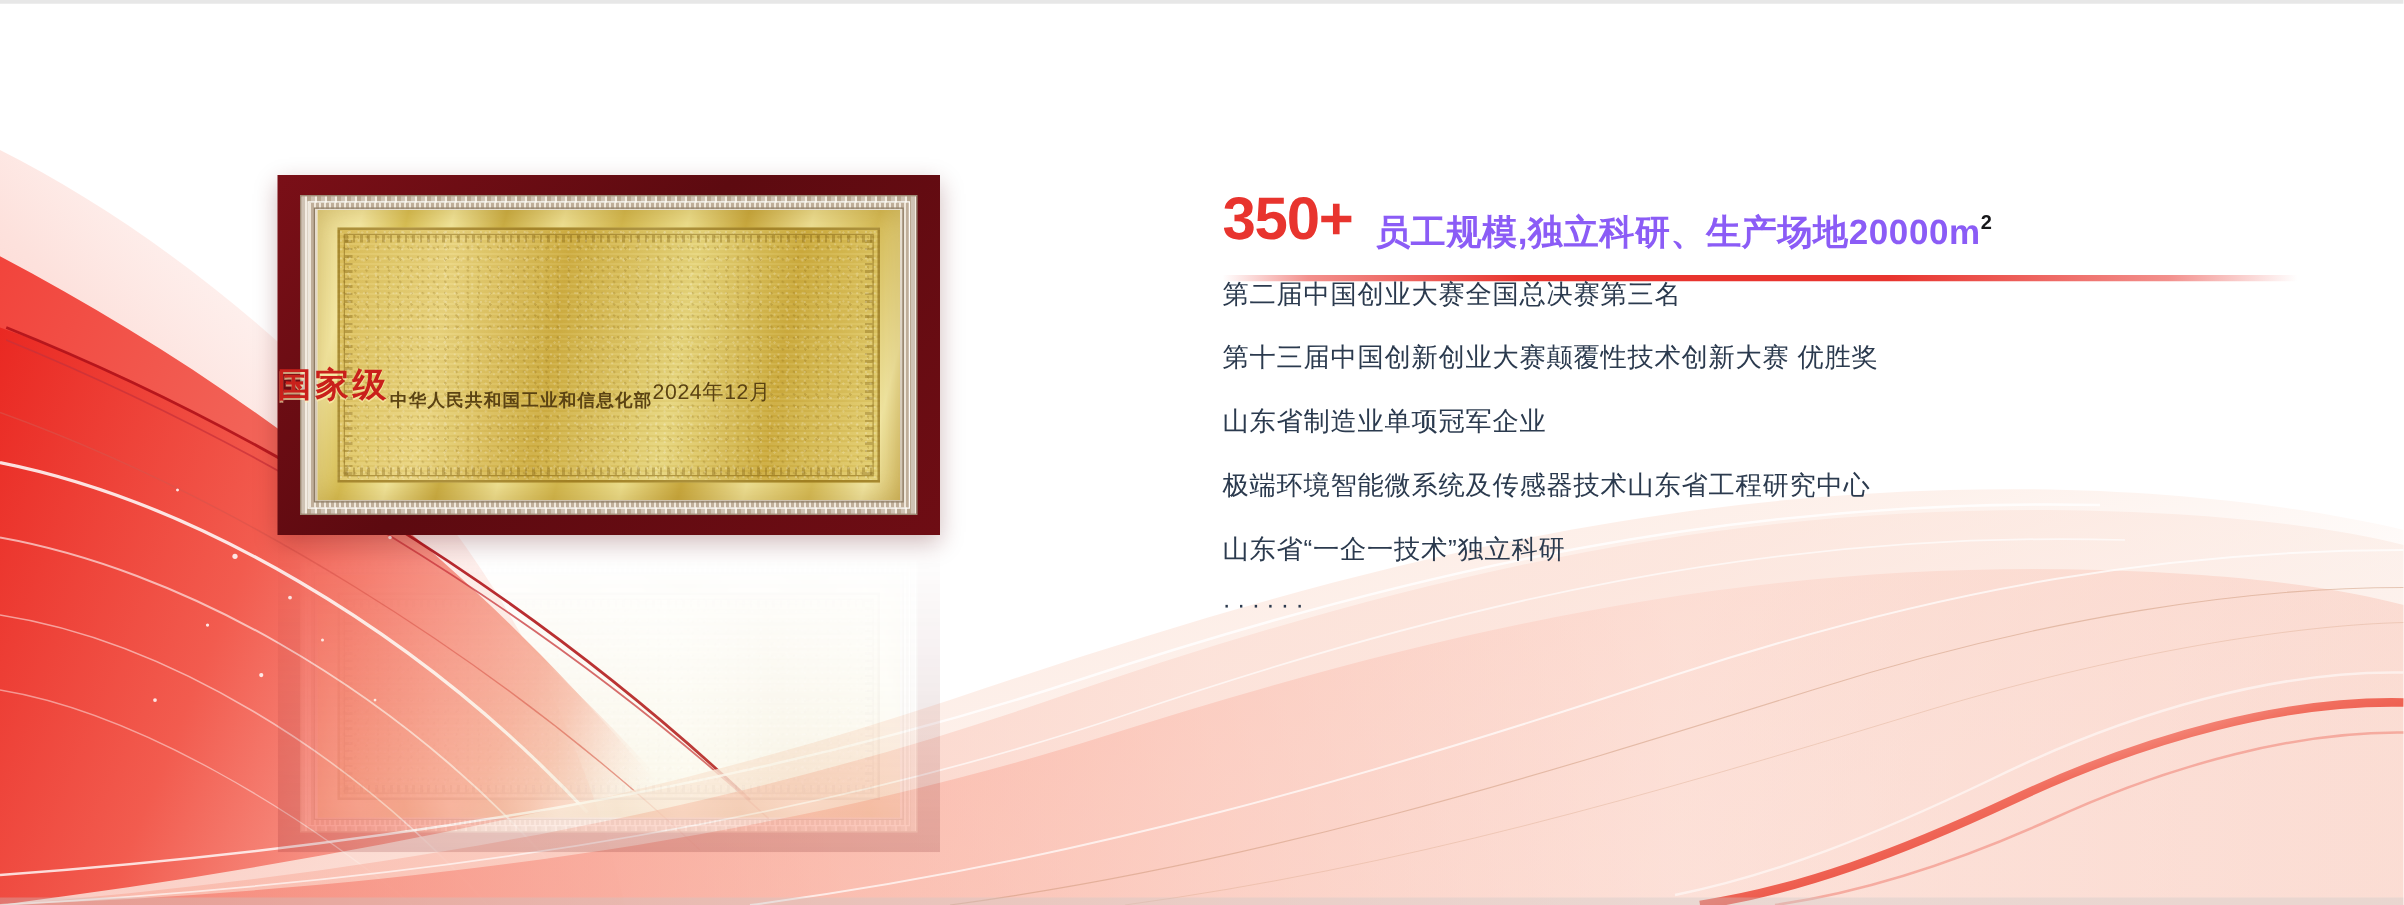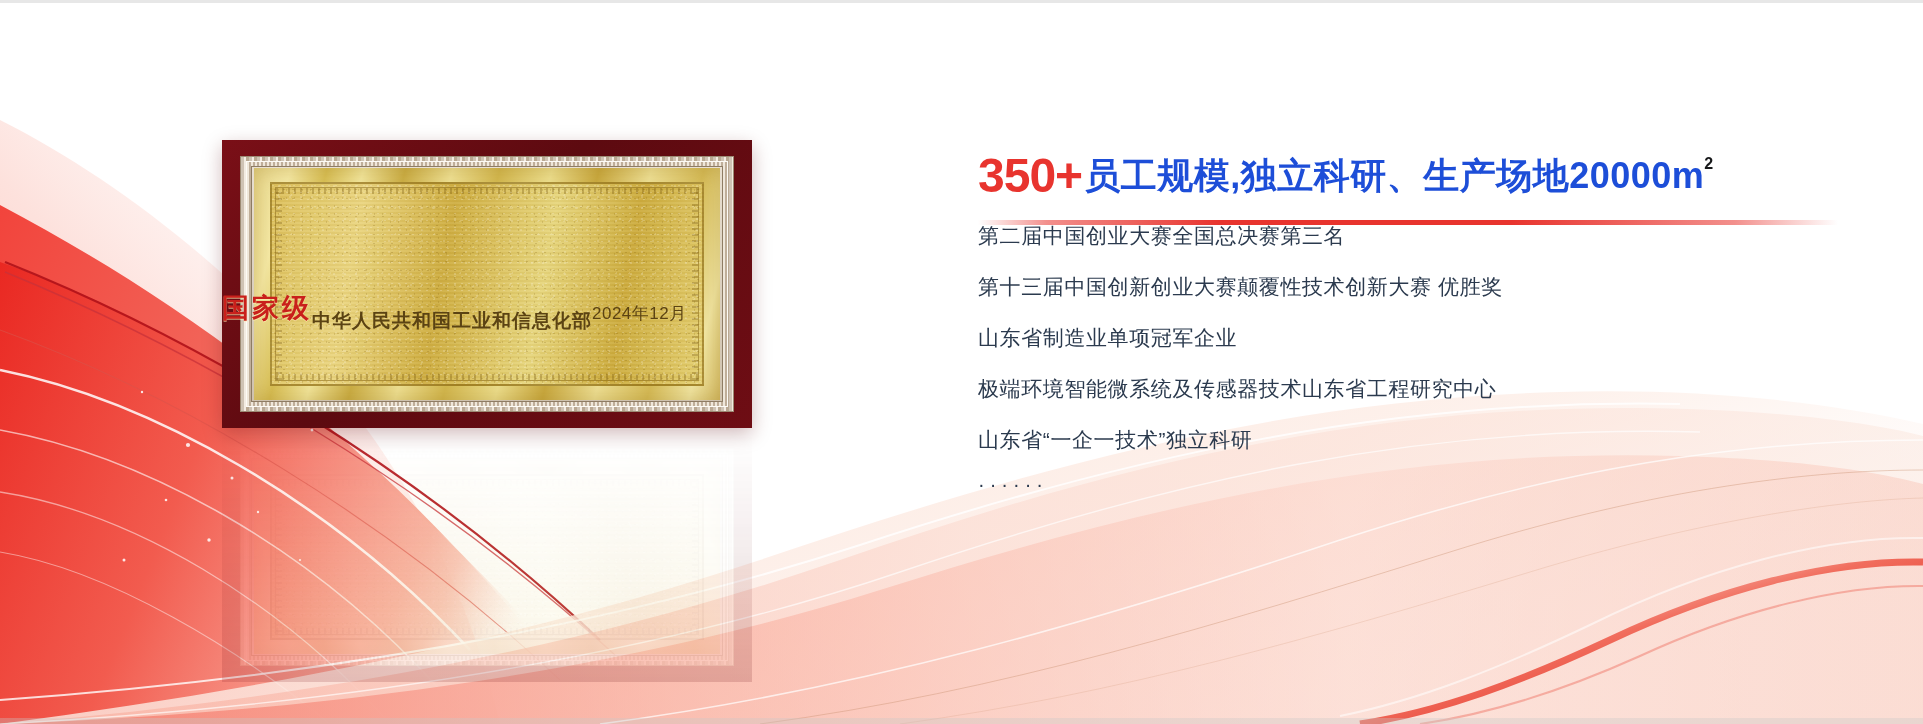--- a/index.html
+++ b/index.html
@@ -77,44 +77,44 @@
   .pt-line1{
     font-family:"DejaVu Serif","Liberation Serif",serif;
     font-weight:700;font-size:27px;color:#c9201b;letter-spacing:3px;
     text-shadow:0 1px 0 rgba(255,240,180,.65);
   }
   .pt-line2{
     font-family:"DejaVu Serif","Liberation Serif",serif;
     font-weight:700;font-size:27px;color:#c9201b;letter-spacing:2px;margin-top:18px;
     text-shadow:0 1px 0 rgba(255,240,180,.65);
   }
-  .pt-org{font-size:19px;color:#5b4313;margin-top:26px;letter-spacing:1px;font-weight:600;}
+  .pt-org{font-size:14px;color:#5b4313;margin-top:26px;letter-spacing:1px;font-weight:600;}
   .pt-date{font-size:17px;color:#5b4313;margin-top:11px;letter-spacing:.5px;font-weight:400;}
 
   
   .plaque-reflection{
     position:absolute;left:222px;top:432px;width:530px;height:250px;
     transform:scaleY(-1);
     -webkit-mask-image:linear-gradient(to top,rgba(0,0,0,0) 0%,rgba(0,0,0,.10) 35%,rgba(0,0,0,.30) 100%);
     mask-image:linear-gradient(to top,rgba(0,0,0,0) 0%,rgba(0,0,0,.10) 35%,rgba(0,0,0,.30) 100%);
     opacity:.55;pointer-events:none;overflow:hidden;
   }
   .plaque-reflection .plaque{box-shadow:none;}
 
   
   .content{position:absolute;left:978px;top:152px;width:880px;}
   .headline{
-    white-space:nowrap;display:flex;align-items:center;
+    white-space:nowrap;display:flex;align-items:flex-end;
     font-family:"Liberation Sans","DejaVu Sans",sans-serif;
   }
   .hl-num{
     font-size:48px;font-weight:700;color:#e8342e;letter-spacing:-1px;line-height:1;
   }
   .hl-rest{
-    font-size:36px;font-weight:700;color:#1d4ed8;line-height:1;margin-left:2px;letter-spacing:.5px;
+    font-size:28px;font-weight:700;color:#8b5cf6;line-height:1;margin-left:18px;letter-spacing:.5px;
   }
   .hl-sup{font-size:16px;font-weight:700;color:#17181a;vertical-align:super;position:relative;top:-12px;}
   .rule{
     margin-top:20px;width:860px;height:5px;
     background:linear-gradient(90deg,rgba(232,52,46,0) 0%,rgba(232,52,46,.55) 8%,#e8342e 28%,#e8342e 62%,rgba(232,52,46,.55) 88%,rgba(232,52,46,0) 100%);
   }
   .ach-list{}
   .ach-item{
     font-size:21px;color:#2b3a4e;line-height:1;margin-bottom:30px;letter-spacing:.6px;white-space:nowrap;
   }

